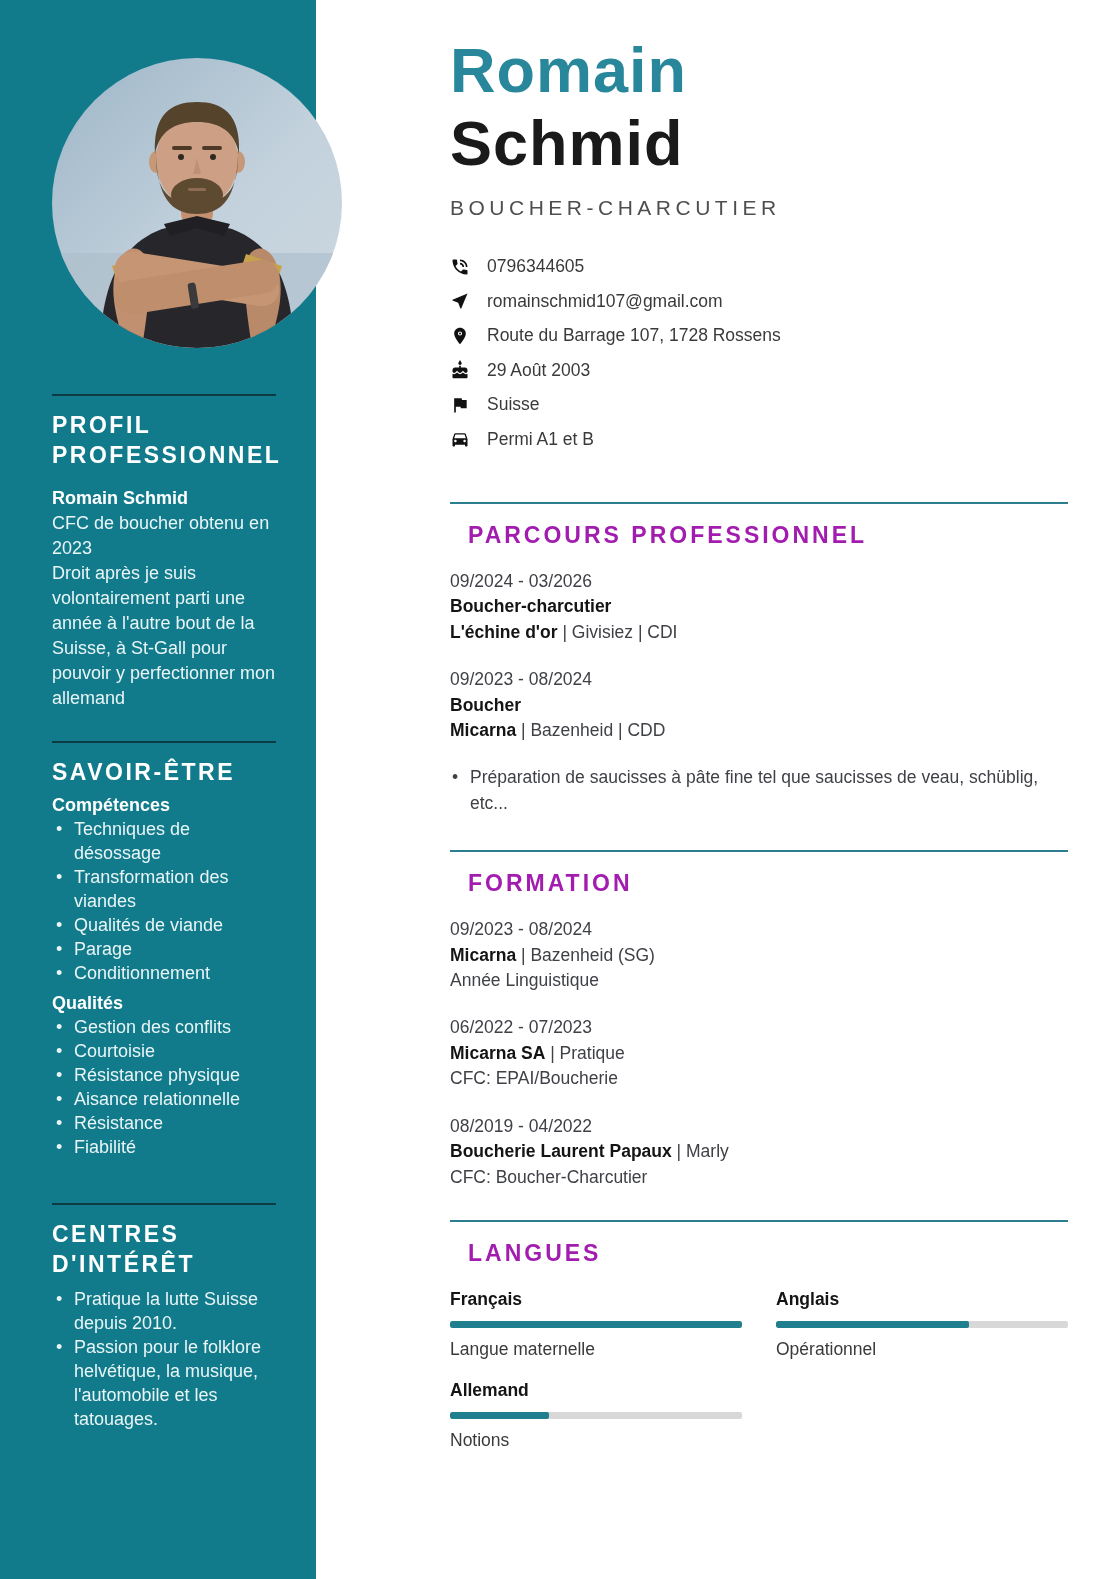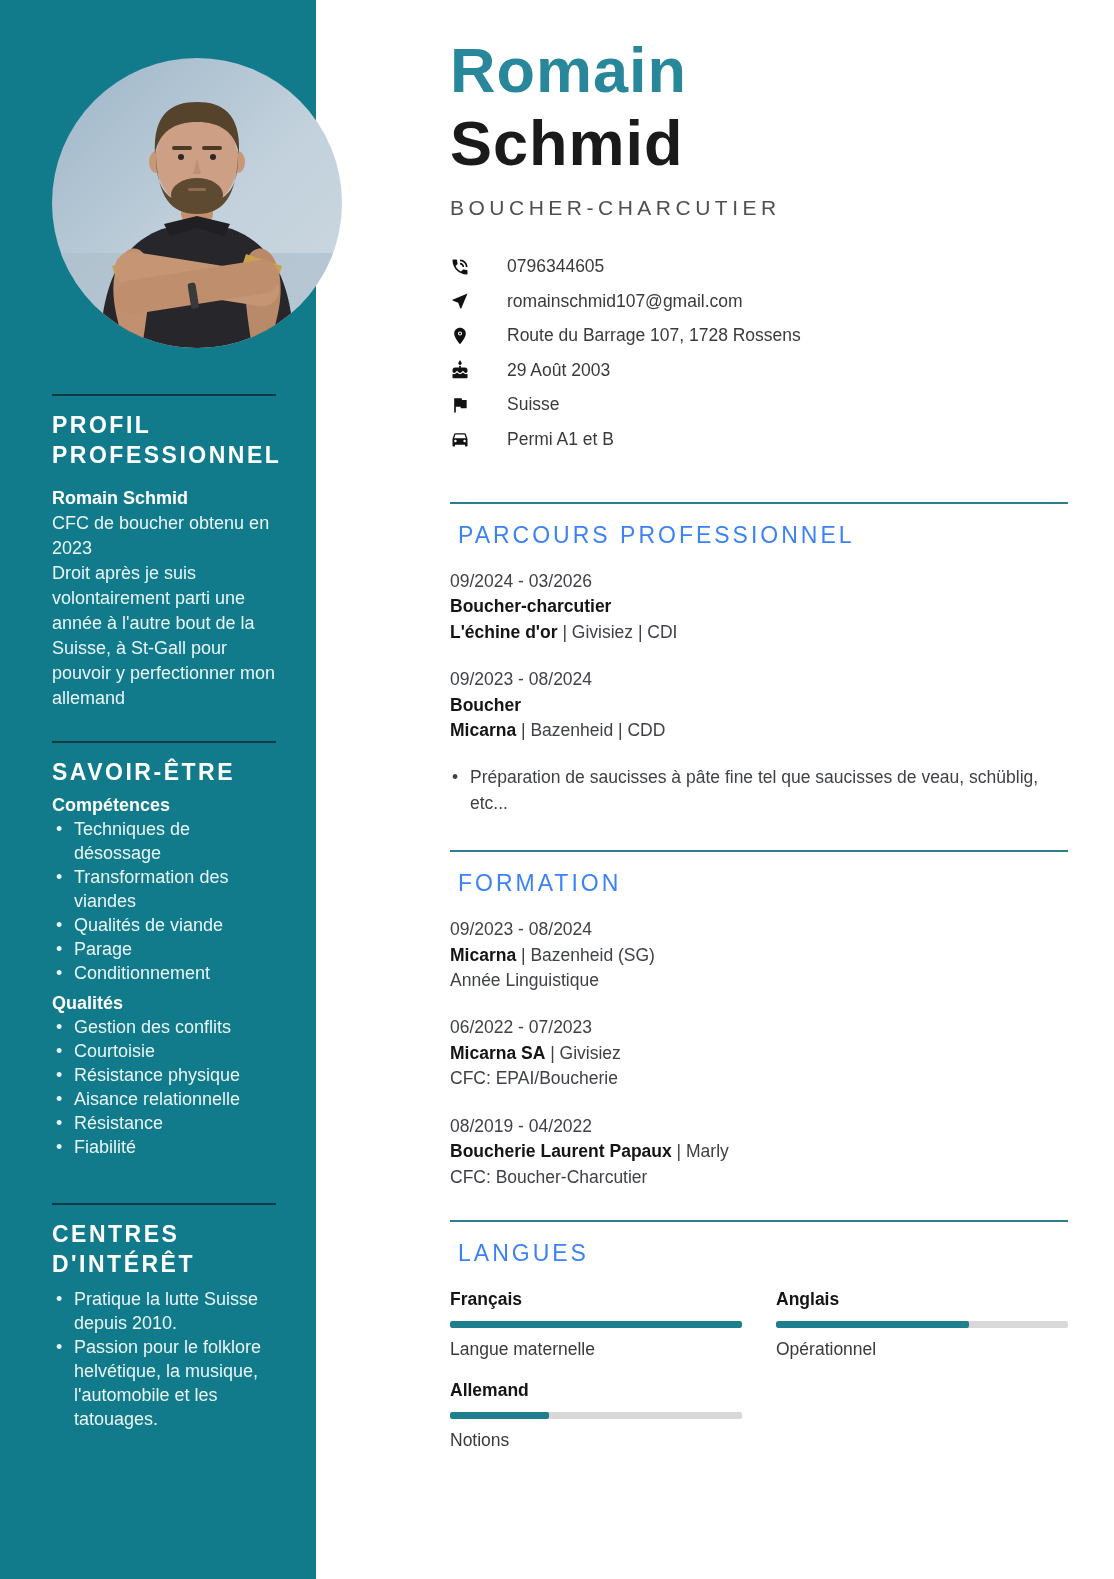--- a/index.html
+++ b/index.html
@@ -24,28 +24,28 @@
   .side-list li::before { content:"•"; position:absolute; left:4px; color:#e9f5f7; }
 
   
   .main { margin-left:388px; padding:34px 46px 0 62px; color:#3d3d3d; }
   h1 { font-size:63px; font-weight:800; line-height:73px; letter-spacing:1px; }
   .name-first { color:#28879b; }
   .name-last { color:#1a1a1a; }
   .job-title { font-size:21px; letter-spacing:4.5px; color:#4f4f4f; margin-top:16px; }
 
   .contact { margin-top:36px; }
-  .c-row { display:flex; align-items:center; margin-bottom:13px; height:21.5px;gap:20px; }
+  .c-row { display:flex; align-items:center; margin-bottom:13px; height:21.5px; }
   .c-icon { width:20px; height:20px; flex:0 0 20px; margin-right:17px; }
   .c-icon svg { display:block; width:20px; height:20px; fill:#111111; }
   .c-text { font-size:17.5px; color:#3a3a3a; }
 
   .section-rule { border:none; border-top:2px solid #2c7d8e; }
   .rule-1 { margin-top:52px; } .rule-n { margin-top:34px; } .rule-l { margin-top:30px; }
-  h2 { font-size:23px; font-weight:400; letter-spacing:3px; color:#3b82f6; margin:18px 8px 20px; }
+  h2 { font-size:23px; font-weight:700; letter-spacing:3px; color:#a21caf; margin:18px 18px 20px; }
 
   .entry { margin-bottom:22px; font-size:17.5px; line-height:25.4px; color:#3f4147; }
   .entry .b { font-weight:700; color:#141414; }
   .bullet-line { position:relative; padding-left:20px; font-size:17.5px; line-height:25.4px; color:#3f4147; margin-top:8px; margin-bottom:0; }
   .bullet-line::before { content:"•"; position:absolute; left:2px; color:#3f4147; }
 
   .lang-grid { display:grid; grid-template-columns:1fr 1fr; column-gap:34px; row-gap:20px; margin-top:22px; }
   .lang-name { font-size:17.5px; font-weight:700; color:#141414; margin-bottom:11px; }
   .lang-bar { height:7px; background:#d8d8d8; border-radius:2px; position:relative; overflow:hidden; }
   .lang-fill { position:absolute; left:0; top:0; bottom:0; background:#1f7f8e; border-radius:2px; }
@@ -206,21 +206,21 @@
     <hr class="section-rule rule-n">
     <h2>FORMATION</h2>
 
     <div class="entry">
       <div>09/2023 - 08/2024</div>
       <div><span class="b">Micarna</span><span> | Bazenheid (SG)</span></div>
       <div><span class="b"></span><span>Année Linguistique</span></div>
     </div>
     <div class="entry">
       <div>06/2022 - 07/2023</div>
-      <div><span class="b">Micarna SA</span><span> | Givisiez</span></div>
+      <div><span class="b">Micarna SA</span><span> | Pratique</span></div>
       <div><span class="b"></span><span>CFC: EPAI/Boucherie</span></div>
     </div>
     <div class="entry">
       <div>08/2019 - 04/2022</div>
       <div><span class="b">Boucherie Laurent Papaux</span><span> | Marly</span></div>
       <div><span class="b"></span><span>CFC: Boucher-Charcutier</span></div>
     </div>
 
     <hr class="section-rule rule-l">
     <h2>LANGUES</h2>

